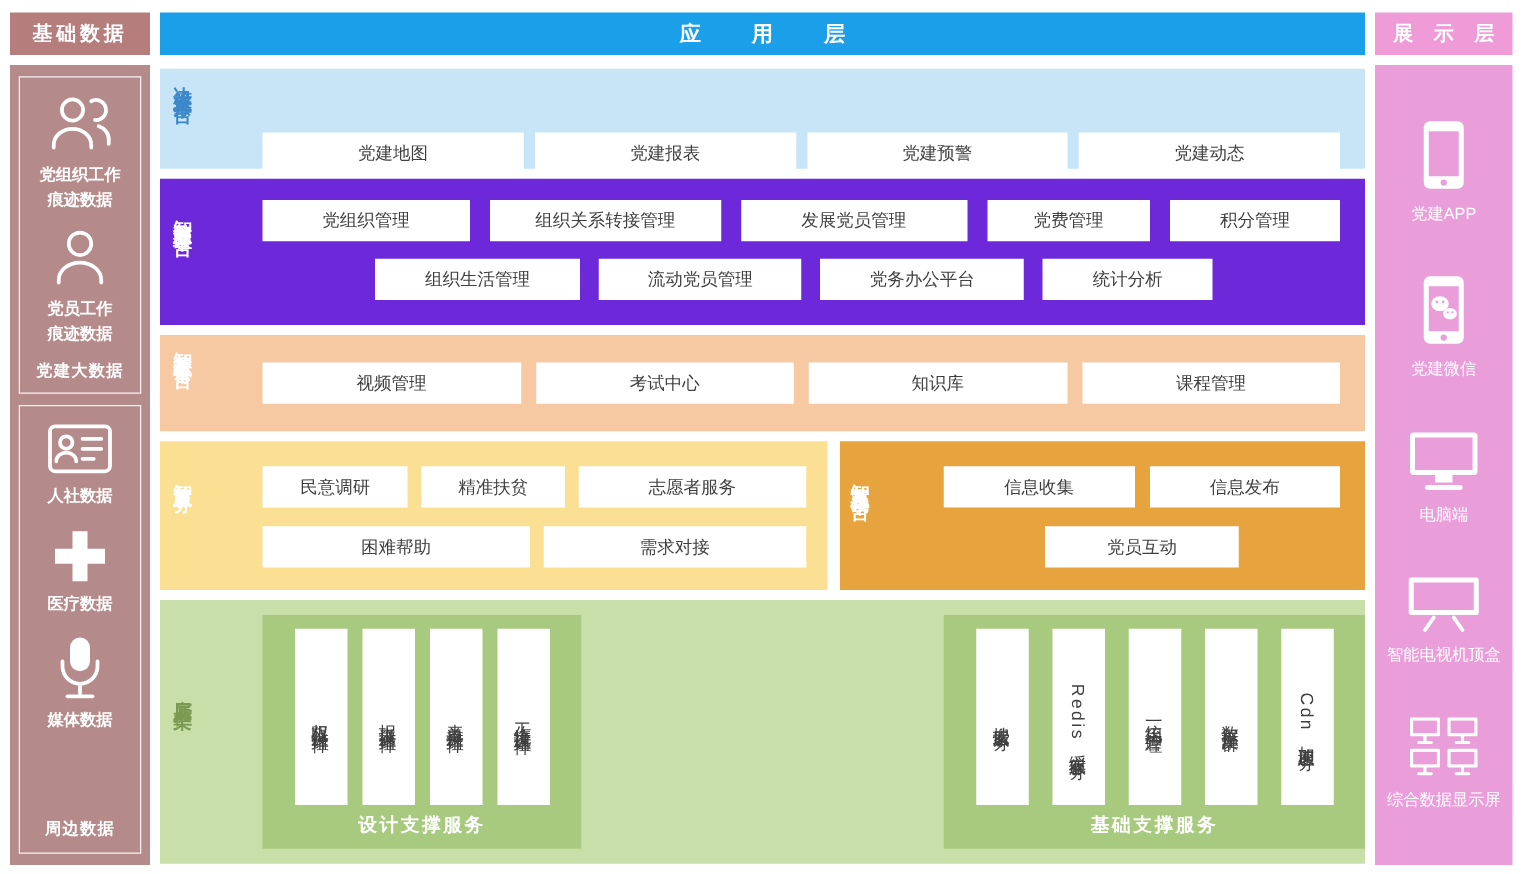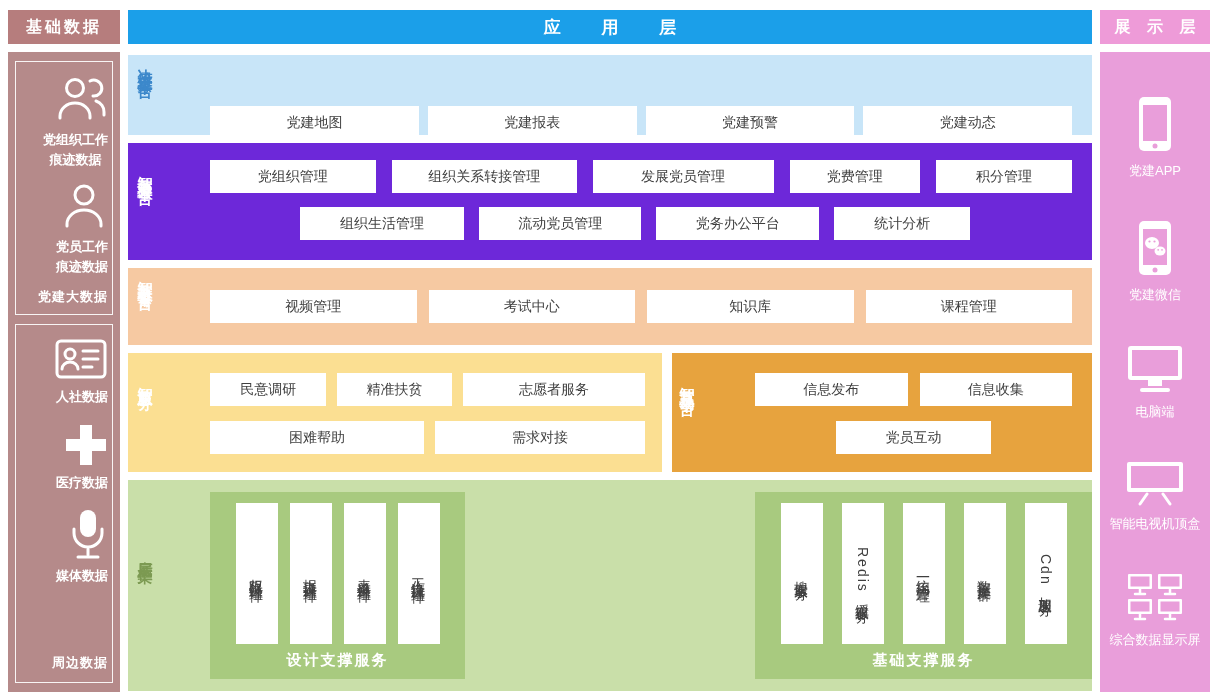--- a/index.html
+++ b/index.html
@@ -16,21 +16,21 @@
   }
   .left-header  { left:8px;    top:10px; width:112px; background:#B67D7D; letter-spacing:3px; }
   .right-header { left:1100px; top:10px; width:110px; background:#EE9BD8; letter-spacing:6px; padding-left:6px; }
   .app-header   { left:128px;  top:10px; width:964px; background:#1B9FE9; font-size:17px; letter-spacing:18px; padding-left:18px; }
 
   
   .left-body {
     position:absolute; left:8px; top:52px; width:112px; height:640px; background:#B58A8A;
     padding:9px 7px; display:flex; flex-direction:column; gap:9px;
   }
-  .lp-box { border:1px solid rgba(255,255,255,.9); display:flex; flex-direction:column; align-items:flex-end; padding:12px 4px 10px; }
+  .lp-box { border:1px solid rgba(255,255,255,.9); display:flex; flex-direction:column; align-items:center; padding:12px 4px 10px; }
   .lp-box.first  { height:254px; }
   .lp-box.second { flex:1; }
   .licon { display:block; line-height:0; }
   .llabel { color:#fff; font-size:13px; font-weight:600; text-align:center; line-height:1.5; margin:6px 0 12px; }
   .llabel.single { margin:6px 0 16px; }
   .lfooter { margin-top:auto; color:#fff; font-weight:bold; font-size:13px; letter-spacing:1px; }
 
   
   .right-body {
     position:absolute; left:1100px; top:52px; width:110px; height:640px; background:#E99EDA;
@@ -211,22 +211,22 @@
     </div>
     <div class="items-line svc-line2">
       <div class="box" style="flex:115">困难帮助</div>
       <div class="box" style="flex:113">需求对接</div>
     </div>
   </div>
 
   <div class="sec-interact">
     <div class="vlabel">智慧互动平台</div>
     <div class="items-line int-line1">
+      <div class="box">信息收集</div>
       <div class="box">信息发布</div>
-      <div class="box">信息收集</div>
     </div>
     <div class="items-line int-line2">
       <div class="box">党员互动</div>
     </div>
   </div>
 
   <div class="row row-base">
     <div class="vlabel green">底层框架</div>
 
     <div class="group g1">

